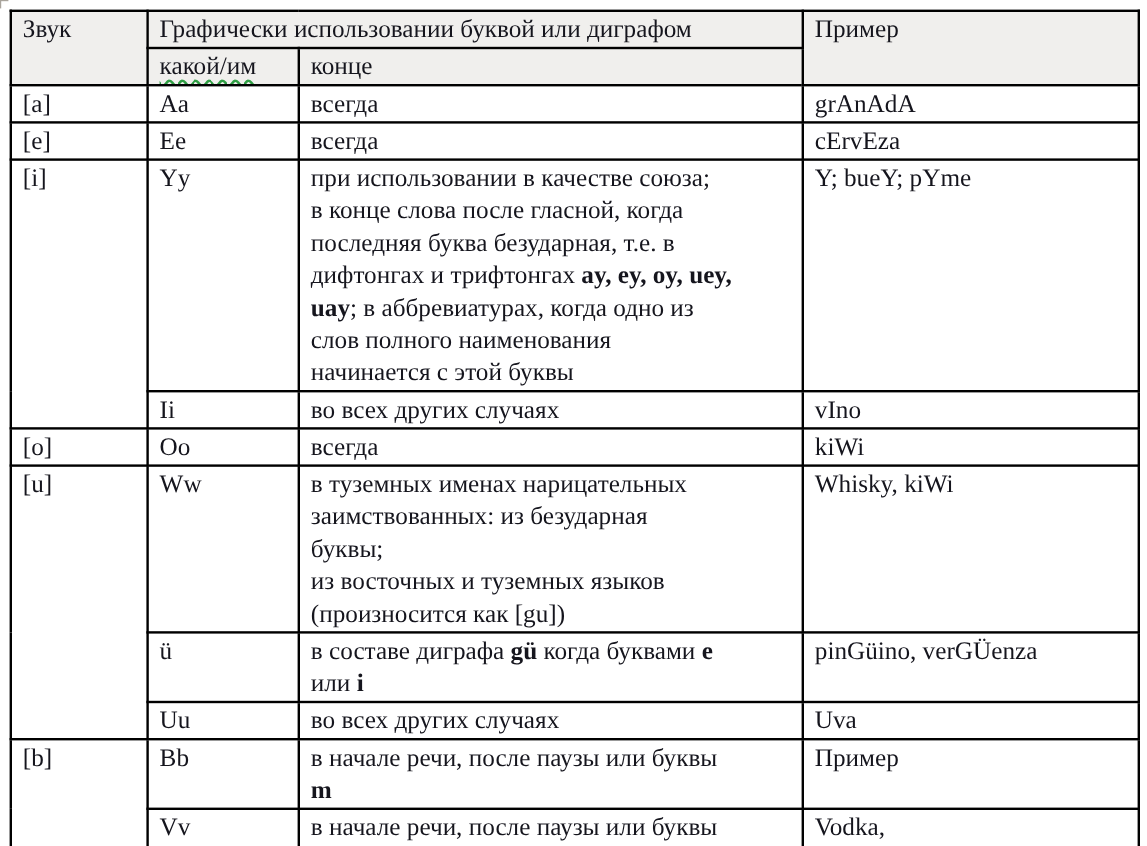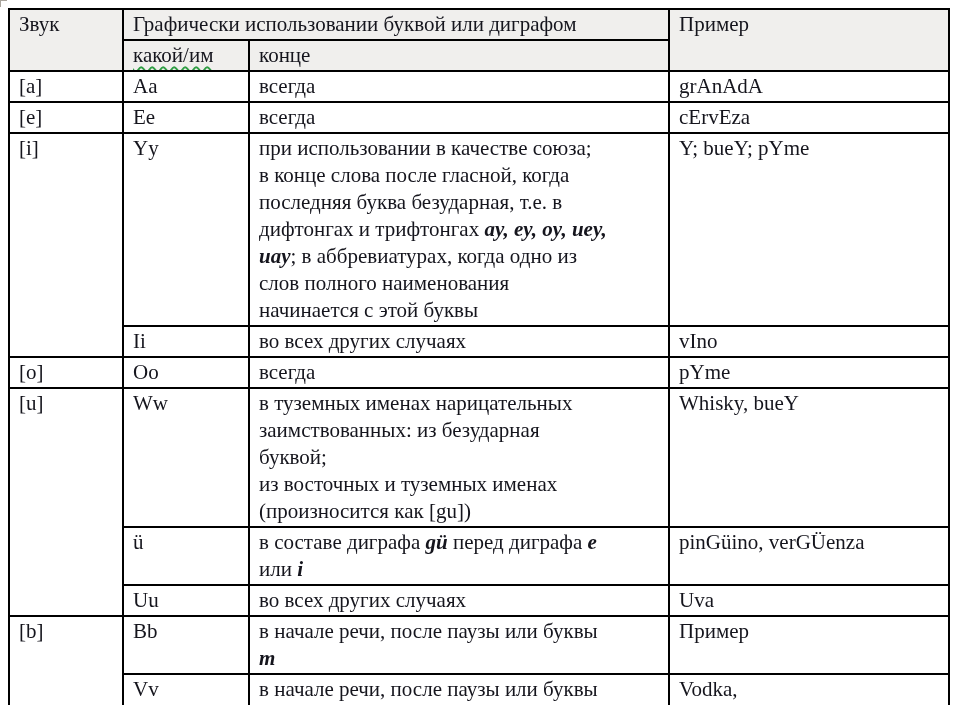--- a/index.html
+++ b/index.html
@@ -21,21 +21,21 @@
   .tbl th, .tbl td {
     border: 2px solid #000000;
     font-size: 21px; line-height: 27px; font-weight: normal;
     vertical-align: top; text-align: left;
     padding: 1px 6px 1px 9px;
     overflow: hidden;
     word-wrap: break-word;
   }
   .tbl thead th { background: #f0efed; }
   .h-center { text-align: center; padding-left: 4px; padding-right: 4px; }
-  .em { font-weight: bold; font-style: italic; }
+  .em { font-weight: bold; }
   .squiggle {
     text-decoration: underline wavy #2f9e44;
     text-decoration-thickness: 1.5px;
     text-underline-offset: 4px;
   }
 </style>
 </head>
 <body>
 
 <div class="page">
@@ -80,31 +80,31 @@
         </tr>
         <tr>
           <td>Ii</td>
           <td><span>во всех других случаях</span></td>
           <td>vIno</td>
         </tr>
         <tr>
           <td rowspan="1">[o]</td>
           <td>Oo</td>
           <td><span>всегда</span></td>
-          <td>pYme</td>
+          <td>kiWi</td>
         </tr>
         <tr>
           <td rowspan="3">[u]</td>
           <td>Ww</td>
-          <td><span>в туземных именах нарицательных</span><br><span>заимствованных: из безударная</span><br><span>буквой;</span><br><span>из восточных и туземных именах</span><br><span>(произносится как [gu])</span></td>
-          <td>Whisky, bueY</td>
+          <td><span>в туземных именах нарицательных</span><br><span>заимствованных: из безударная</span><br><span>буквы;</span><br><span>из восточных и туземных языков</span><br><span>(произносится как [gu])</span></td>
+          <td>Whisky, kiWi</td>
         </tr>
         <tr>
           <td>ü</td>
-          <td><span>в составе диграфа </span><span class="em">gü</span><span> перед диграфа </span><span class="em">e</span><br><span>или </span><span class="em">i</span></td>
+          <td><span>в составе диграфа </span><span class="em">gü</span><span> когда буквами </span><span class="em">e</span><br><span>или </span><span class="em">i</span></td>
           <td>pinGüino, verGÜenza</td>
         </tr>
         <tr>
           <td>Uu</td>
           <td><span>во всех других случаях</span></td>
           <td>Uva</td>
         </tr>
         <tr>
           <td rowspan="2">[b]</td>
           <td>Bb</td>

